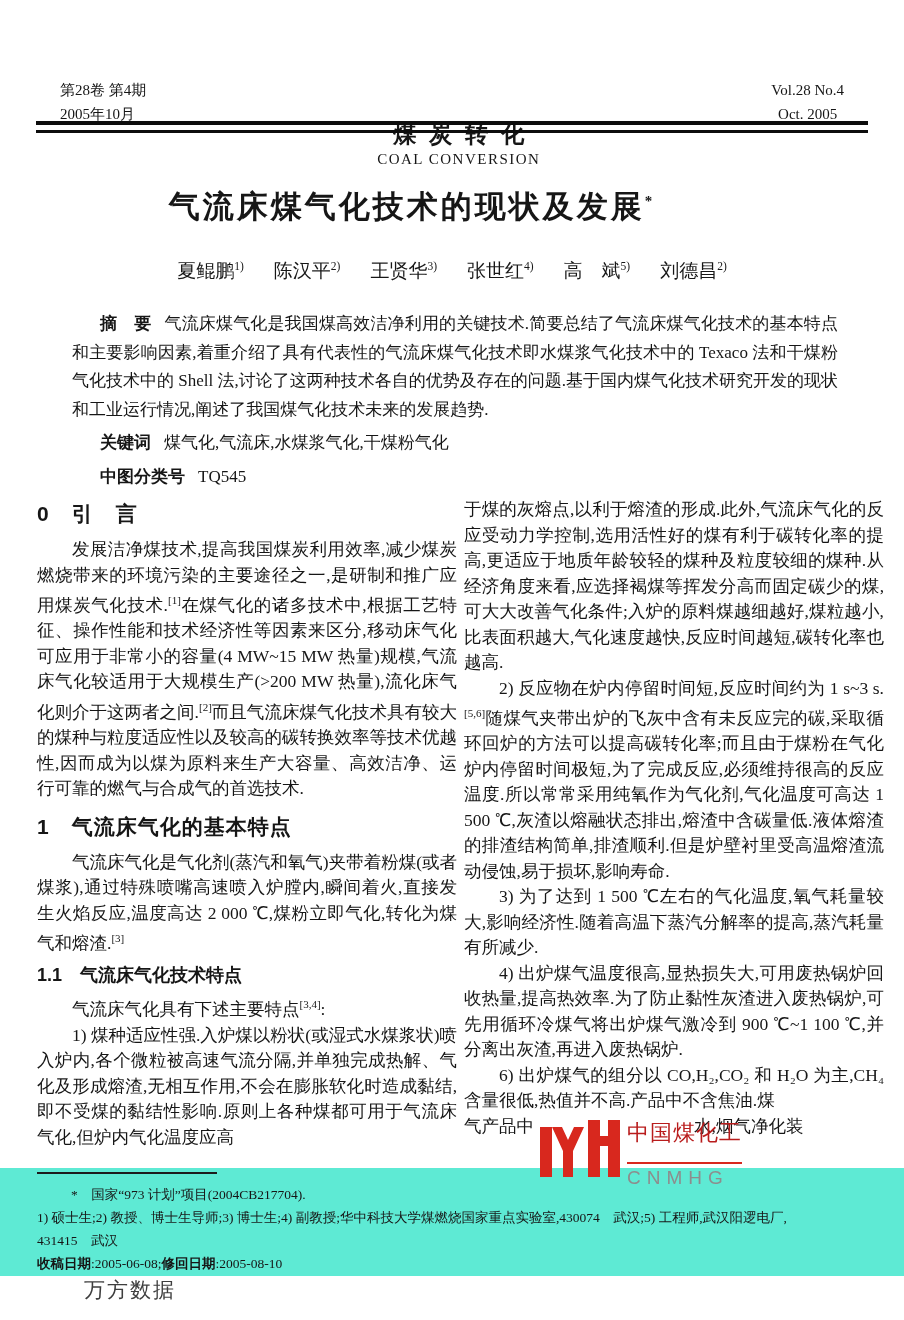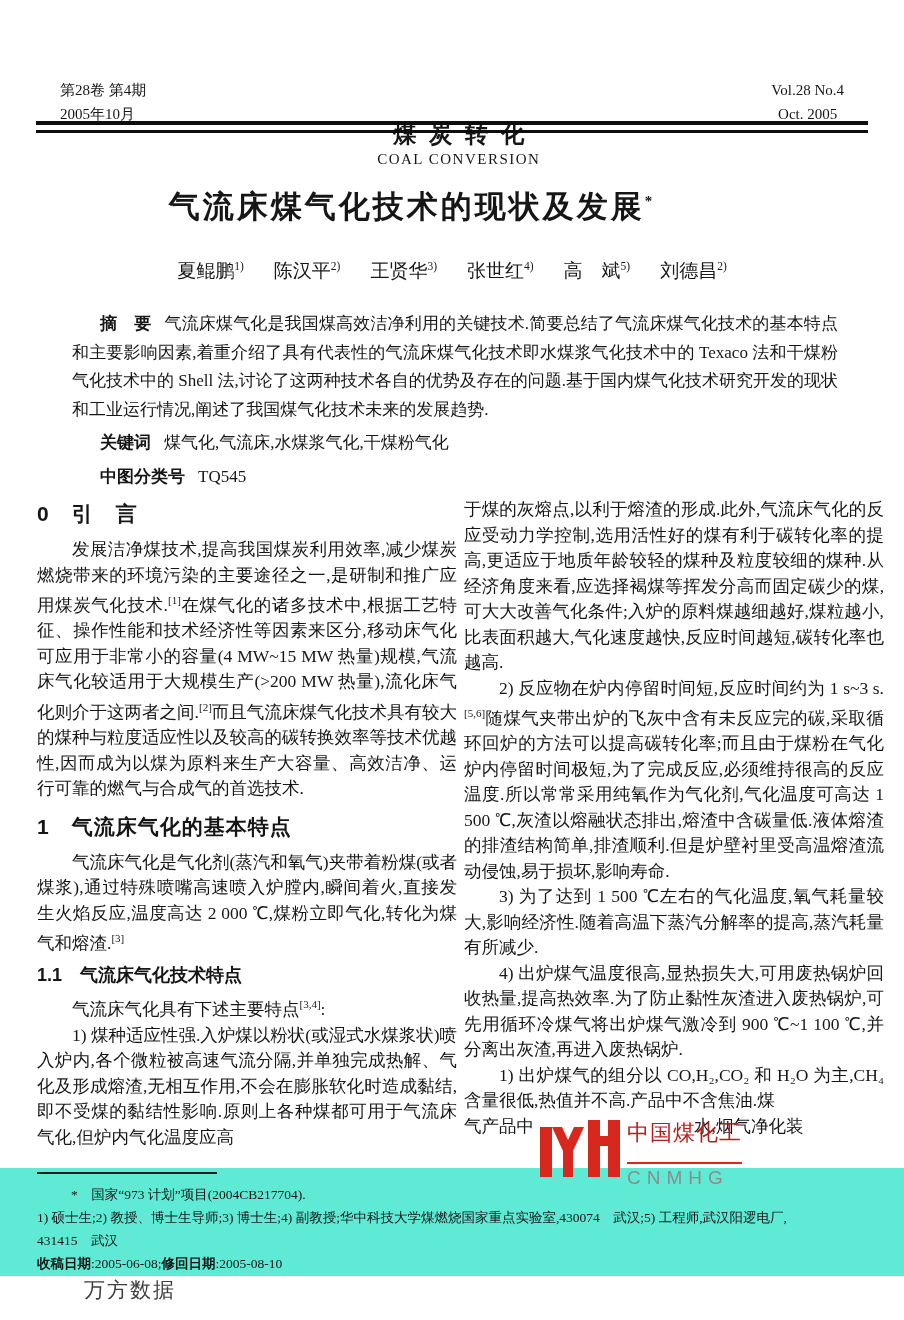--- a/index.html
+++ b/index.html
@@ -112,21 +112,21 @@
     <h3>1.1　气流床气化技术特点</h3>
     <p class="ind">气流床气化具有下述主要特点<sup>[3,4]</sup>:</p>
     <p class="ind">1) 煤种适应性强.入炉煤以粉状(或湿式水煤浆状)喷入炉内,各个微粒被高速气流分隔,并单独完成热解、气化及形成熔渣,无相互作用,不会在膨胀软化时造成黏结,即不受煤的黏结性影响.原则上各种煤都可用于气流床气化,但炉内气化温度应高</p>
   </div>
 
   <div class="col col-right">
     <p>于煤的灰熔点,以利于熔渣的形成.此外,气流床气化的反应受动力学控制,选用活性好的煤有利于碳转化率的提高,更适应于地质年龄较轻的煤种及粒度较细的煤种.从经济角度来看,应选择褐煤等挥发分高而固定碳少的煤,可大大改善气化条件;入炉的原料煤越细越好,煤粒越小,比表面积越大,气化速度越快,反应时间越短,碳转化率也越高.</p>
     <p class="ind">2) 反应物在炉内停留时间短,反应时间约为 1 s~3 s.<sup>[5,6]</sup>随煤气夹带出炉的飞灰中含有未反应完的碳,采取循环回炉的方法可以提高碳转化率;而且由于煤粉在气化炉内停留时间极短,为了完成反应,必须维持很高的反应温度.所以常常采用纯氧作为气化剂,气化温度可高达 1 500 ℃,灰渣以熔融状态排出,熔渣中含碳量低.液体熔渣的排渣结构简单,排渣顺利.但是炉壁衬里受高温熔渣流动侵蚀,易于损坏,影响寿命.</p>
     <p class="ind">3) 为了达到 1 500 ℃左右的气化温度,氧气耗量较大,影响经济性.随着高温下蒸汽分解率的提高,蒸汽耗量有所减少.</p>
     <p class="ind">4) 出炉煤气温度很高,显热损失大,可用废热锅炉回收热量,提高热效率.为了防止黏性灰渣进入废热锅炉,可先用循环冷煤气将出炉煤气激冷到 900 ℃~1 100 ℃,并分离出灰渣,再进入废热锅炉.</p>
-    <p class="ind">1) 出炉煤气的组分以 CO,H₂,CO₂ 和 H₂O 为主,CH₄ 含量很低,热值并不高.产品中不含焦油.煤</p>
+    <p class="ind">6) 出炉煤气的组分以 CO,H₂,CO₂ 和 H₂O 为主,CH₄ 含量很低,热值并不高.产品中不含焦油.煤</p>
     <p class="lastline"><span>气产品中</span><span class="wm-gap"></span><span>水,烟气净化装</span></p>
   </div>
 
   <div class="footnotes">
     <div class="fn-rule"></div>
     <div class="fn fund">*　国家“973 计划”项目(2004CB217704).</div>
     <div class="fn nowrap">1) 硕士生;2) 教授、博士生导师;3) 博士生;4) 副教授;华中科技大学煤燃烧国家重点实验室,430074　武汉;5) 工程师,武汉阳逻电厂,</div>
     <div class="fn">431415　武汉</div>
     <div class="fn"><b>收稿日期</b>:2005-06-08;<b>修回日期</b>:2005-08-10</div>
   </div>

